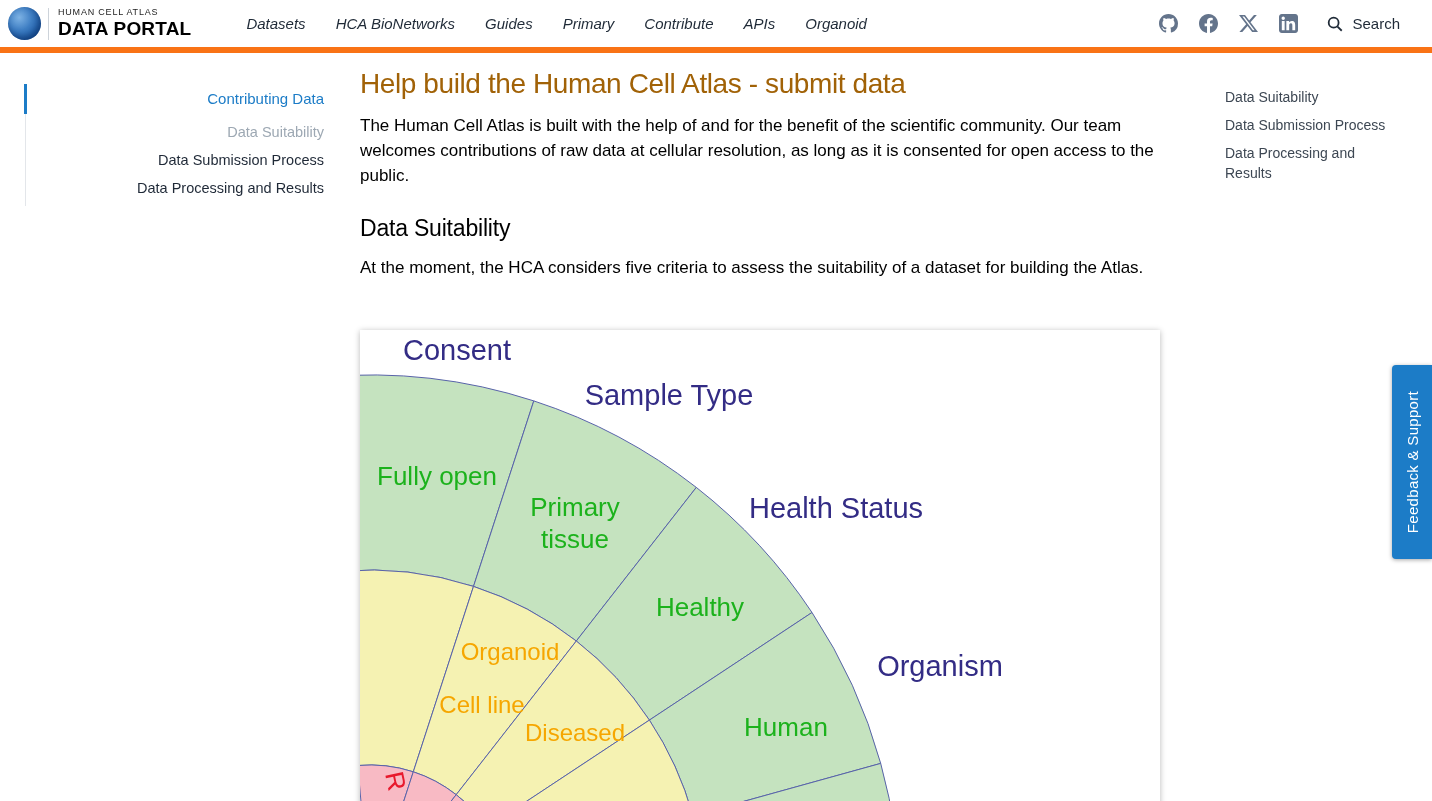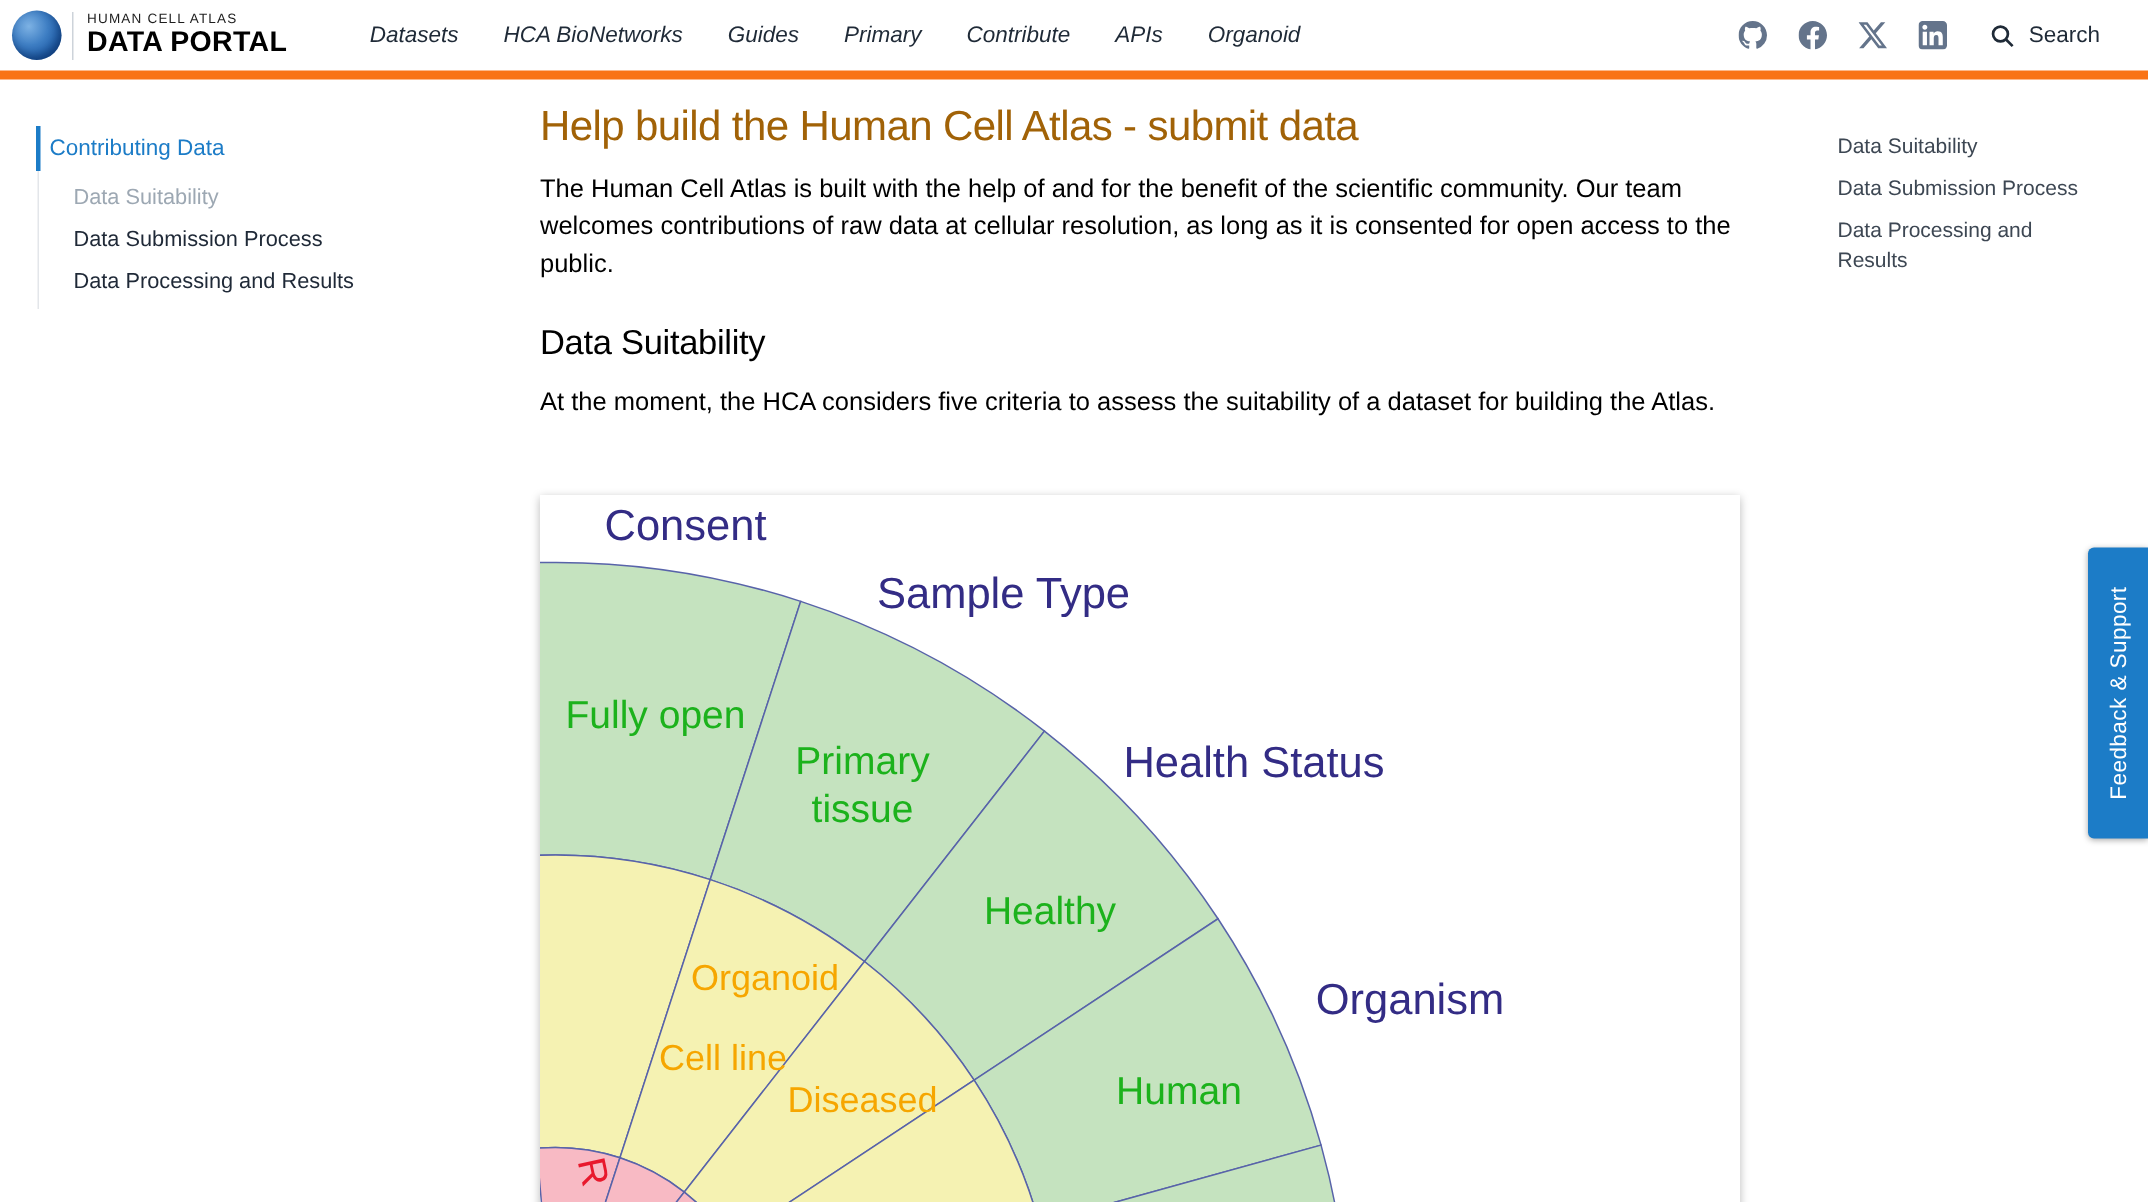--- a/index.html
+++ b/index.html
@@ -21,21 +21,21 @@
   .nav { display:flex; align-items:center; margin-left:40px; }
   .nav a { display:block; padding:0 15px; font-size:15px; color:#1f2a37; line-height:53px;font-style:italic; }
   .header-right { margin-left:auto; display:flex; align-items:center; margin-right:32px; }
   .soc { width:20px; height:20px; margin-left:20px; display:inline-flex; align-items:center; justify-content:center; }
   .soc svg { width:19px; height:19px; fill:#64748b; }
   .search-btn { display:flex; align-items:center; margin-left:28px; }
   .search-btn svg { width:18px; height:18px; stroke:#1f2a37; fill:none; stroke-width:2; }
   .search-label { font-size:15px; color:#1f2a37; margin-left:8px; }
 
   
-  .leftnav { position:absolute; top:84px; left:24px; width:300px; }
+  .leftnav { position:absolute; top:84px; left:24px; width:300px;text-align:right; }
   .leftnav-rail { position:absolute; left:1px; top:30px; bottom:0; width:1px; background:#e3e6ea; }
   .leftnav-bar { position:absolute; left:0; top:0; width:3px; height:30px; background:#1c7cc7; }
   .leftnav-active { display:block; padding-left:9px; font-size:15px; line-height:30px; color:#1c7cc7; }
   .leftnav-sub { margin-top:8px; padding-left:25px; }
   .leftnav-sub a { display:block; font-size:14.5px; line-height:20px; margin-bottom:8px; color:#1f2937; }
   .leftnav-sub a.current { color:#9da8b3; }
 
   
   .main { position:absolute; left:360px; top:68px; width:800px; }
   .main h1 { font-size:28px; font-weight:400; letter-spacing:-.4px; color:#a16207; margin-bottom:13px; }

